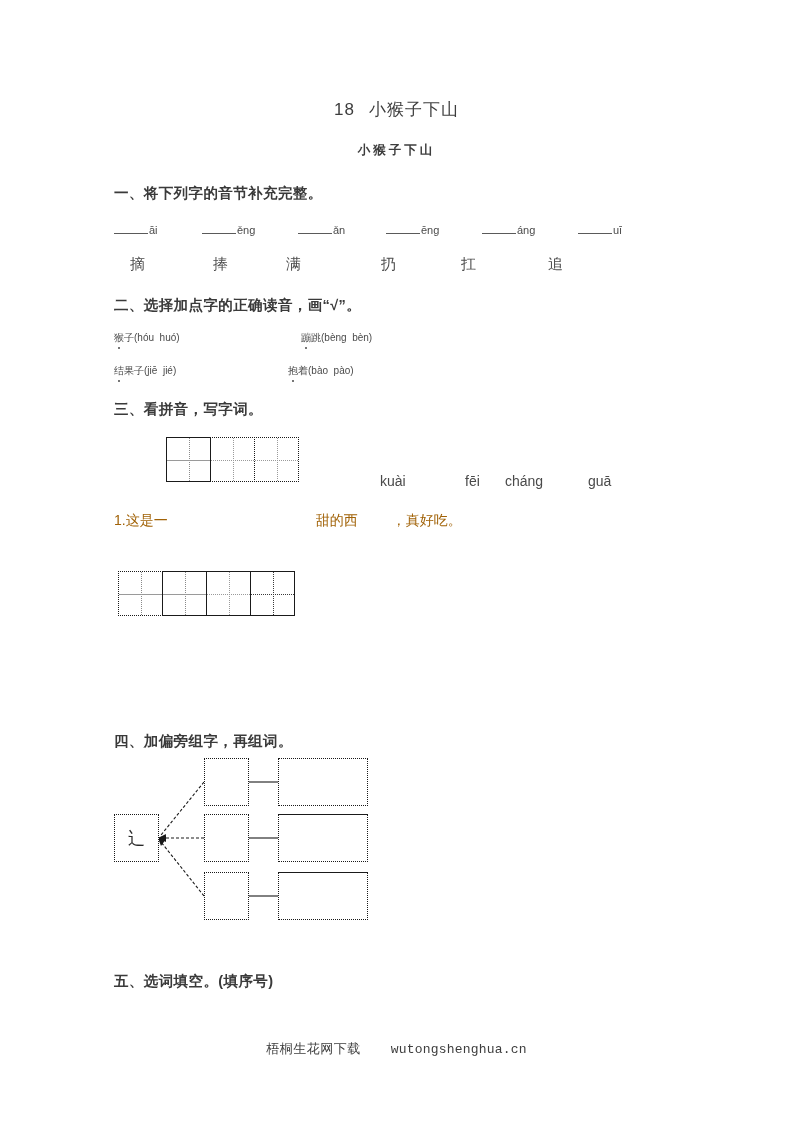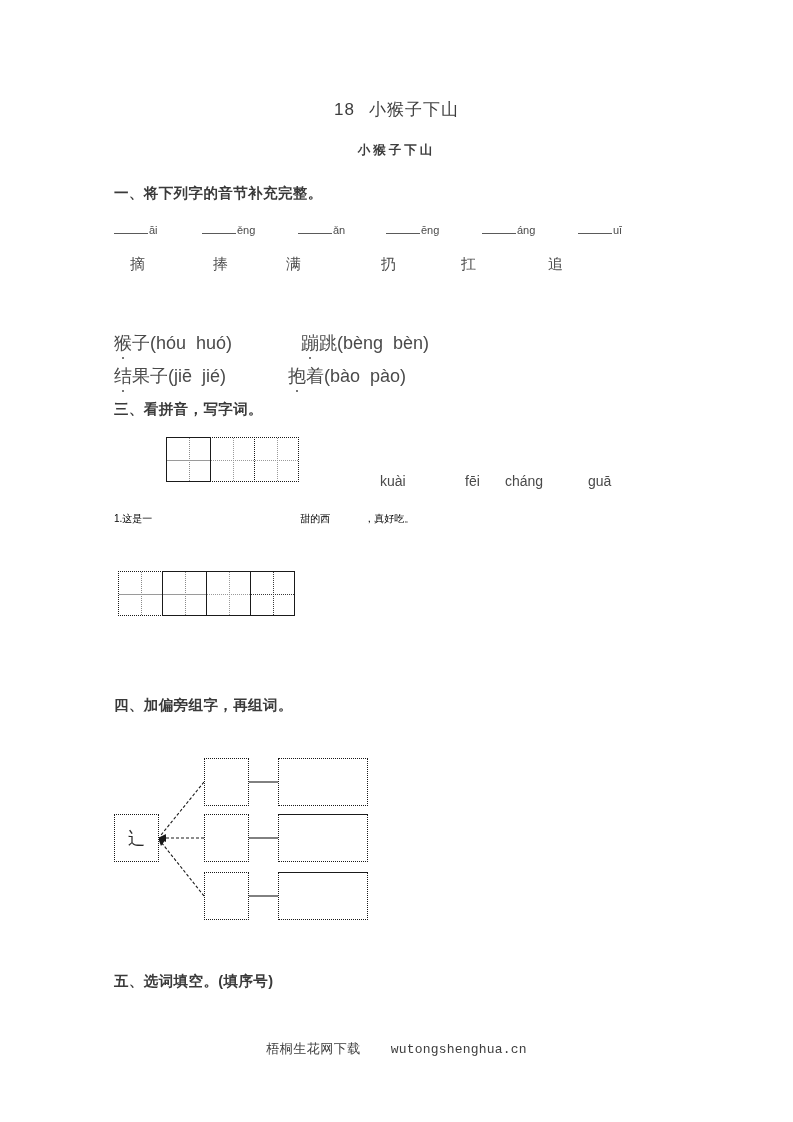--- a/index.html
+++ b/index.html
@@ -88,21 +88,21 @@
     position: absolute;
     font-size: 15px;
     color: #4d4d4d;
     font-family: "DejaVu Sans", "Liberation Sans", sans-serif;
   }
 
   
   #sec2-head { top: 296px; }
   .choice {
     position: absolute;
-    font-size: 18px;
+    font-size: 10px;
     color: #4a4a4a;
     white-space: nowrap;
   }
   .dotchar {
     position: relative;
     display: inline-block;
   }
   .dotchar::after {
     content: "";
     position: absolute;
@@ -158,30 +158,30 @@
   }
   .pinyin-hints span {
     position: absolute;
     font-size: 14px;
     color: #4a4a4a;
     white-space: nowrap;
   }
 
   .sentence {
     position: absolute;
-    font-size: 10px;
-    color: #000000;
+    font-size: 14px;
+    color: #a16207;
     white-space: nowrap;
   }
   .sentence .gap {
     display: inline-block;
   }
 
   
-  #sec4-head { top: 696px; font-family: Liberation Serif, serif; }
+  #sec4-head { top: 732px; font-family: Liberation Serif, serif; }
   .diagram {
     position: absolute;
     left: 114px; top: 758px;
     width: 320px;
     height: 182px;
   }
   .dbox {
     position: absolute;
     box-sizing: border-box;
     background: #ffffff;
@@ -249,20 +249,21 @@
 
   <div class="char-row">
     <span style="left:16px;">摘</span>
     <span style="left:99px;">捧</span>
     <span style="left:172px;">满</span>
     <span style="left:267px;">扔</span>
     <span style="left:347px;">扛</span>
     <span style="left:434px;">追</span>
   </div>
 
+  <div class="sec-head" id="sec2-head">二、选择加点字的正确读音，画“√”。</div>
 
   <div class="choice" style="left:114px; top:331px;">
     <span class="dotchar">猴</span><span>子</span><span>(</span><span>hóu</span>&nbsp;&nbsp;<span>huó</span><span>)</span>
   </div>
 
   <div class="choice" style="left:301px; top:331px;">
     <span class="dotchar">蹦</span><span>跳</span><span>(</span><span>bèng</span>&nbsp;&nbsp;<span>bèn</span><span>)</span>
   </div>
 
   <div class="choice" style="left:114px; top:364px;">

